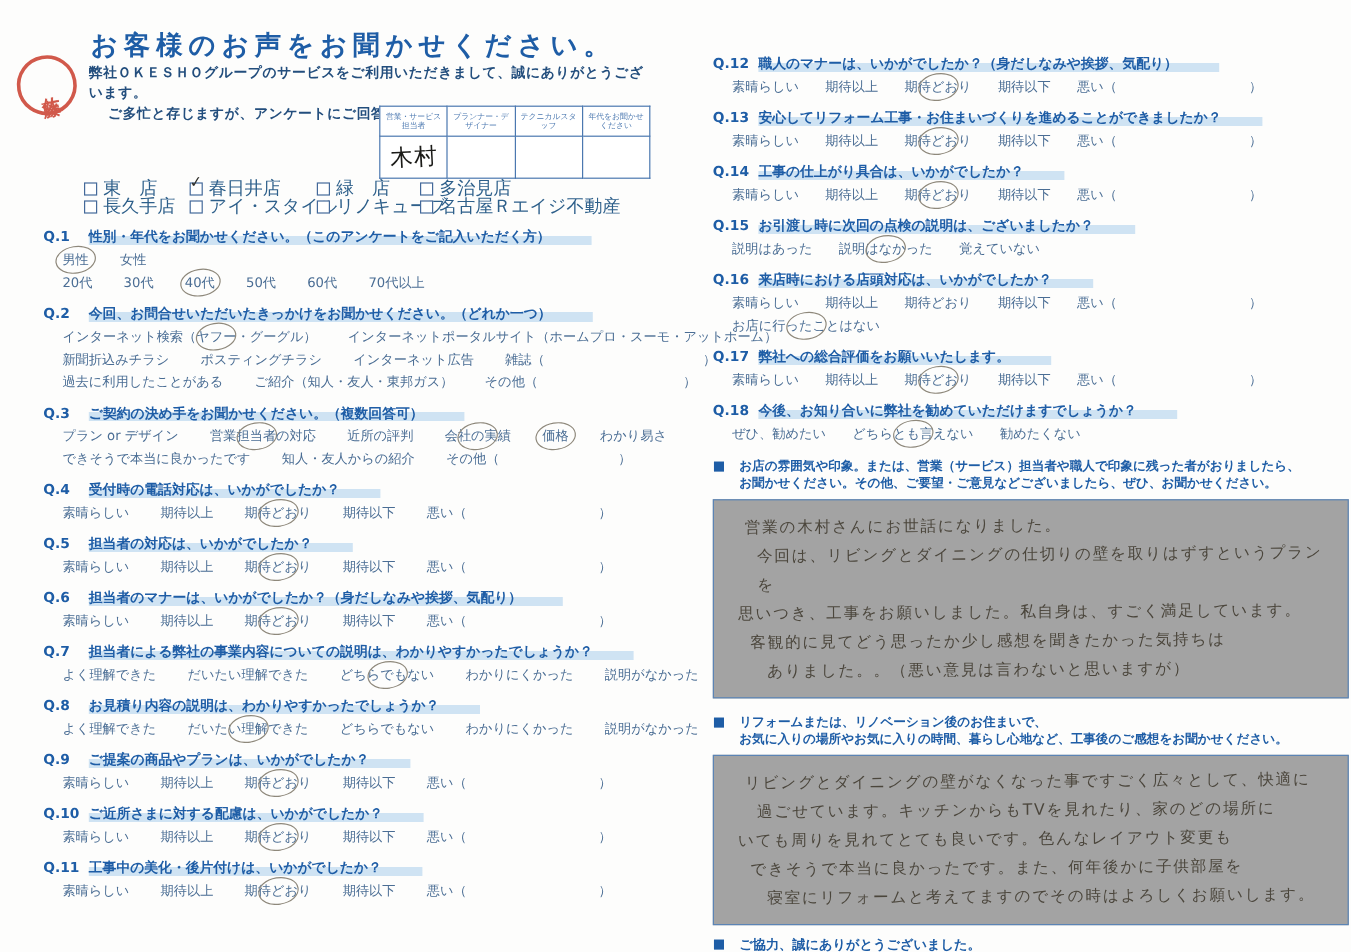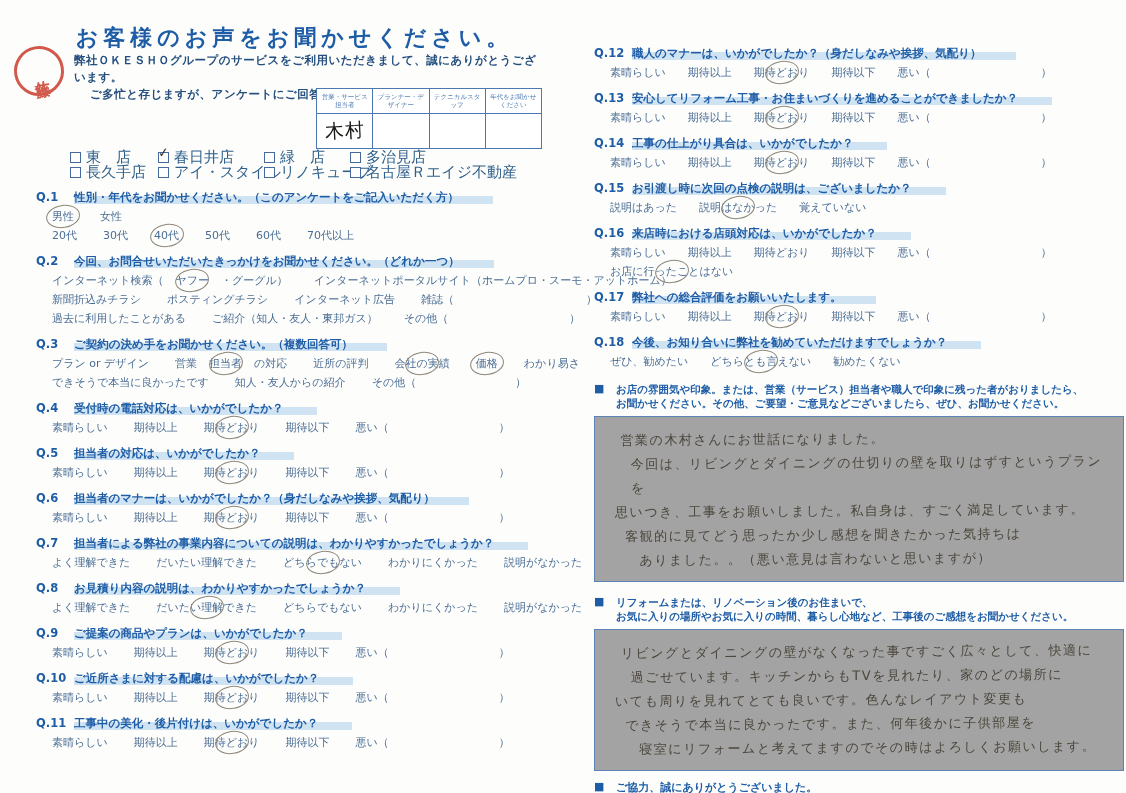--- a/index.html
+++ b/index.html
@@ -63,21 +63,21 @@
   .q{margin-bottom:11px}
   .q-head{display:flex;align-items:center;font-size:11.5px;font-weight:bold;color:#1e5da6;line-height:15px}
   .q-id{width:38px;flex:none}
   .q-title{
     background:linear-gradient(to bottom,transparent 42%,#cfe3f3 42%,#cfe3f3 94%,transparent 94%);
     padding-right:34px;white-space:nowrap;
   }
   .q-row{margin:4px 0 0 16px;font-size:11px;color:#4a6d94;line-height:15px;white-space:nowrap}
   .opt{margin-right:26px;position:relative;display:inline-block}
   #right-col .opt{margin-right:22px}
-  .opt.join{margin-right:12px}
+  .opt.join{margin-right:0}
   .opt.circled::after{
     content:"";position:absolute;left:50%;top:-4px;width:2.9em;height:1.9em;
     border:1.6px solid #8e887b;border-radius:50%;
     transform:translateX(-50%) rotate(-9deg);pointer-events:none;
   }
   
   .c-head{display:flex;font-size:10.5px;font-weight:bold;color:#1e5da6;line-height:14px;margin:13px 0 6px}
   .c-bullet{width:22px;flex:none;font-size:11px;color:#1e5da6}
   .c-box{
     border:1.4px solid #5b84b5;background:#a3a3a3;

